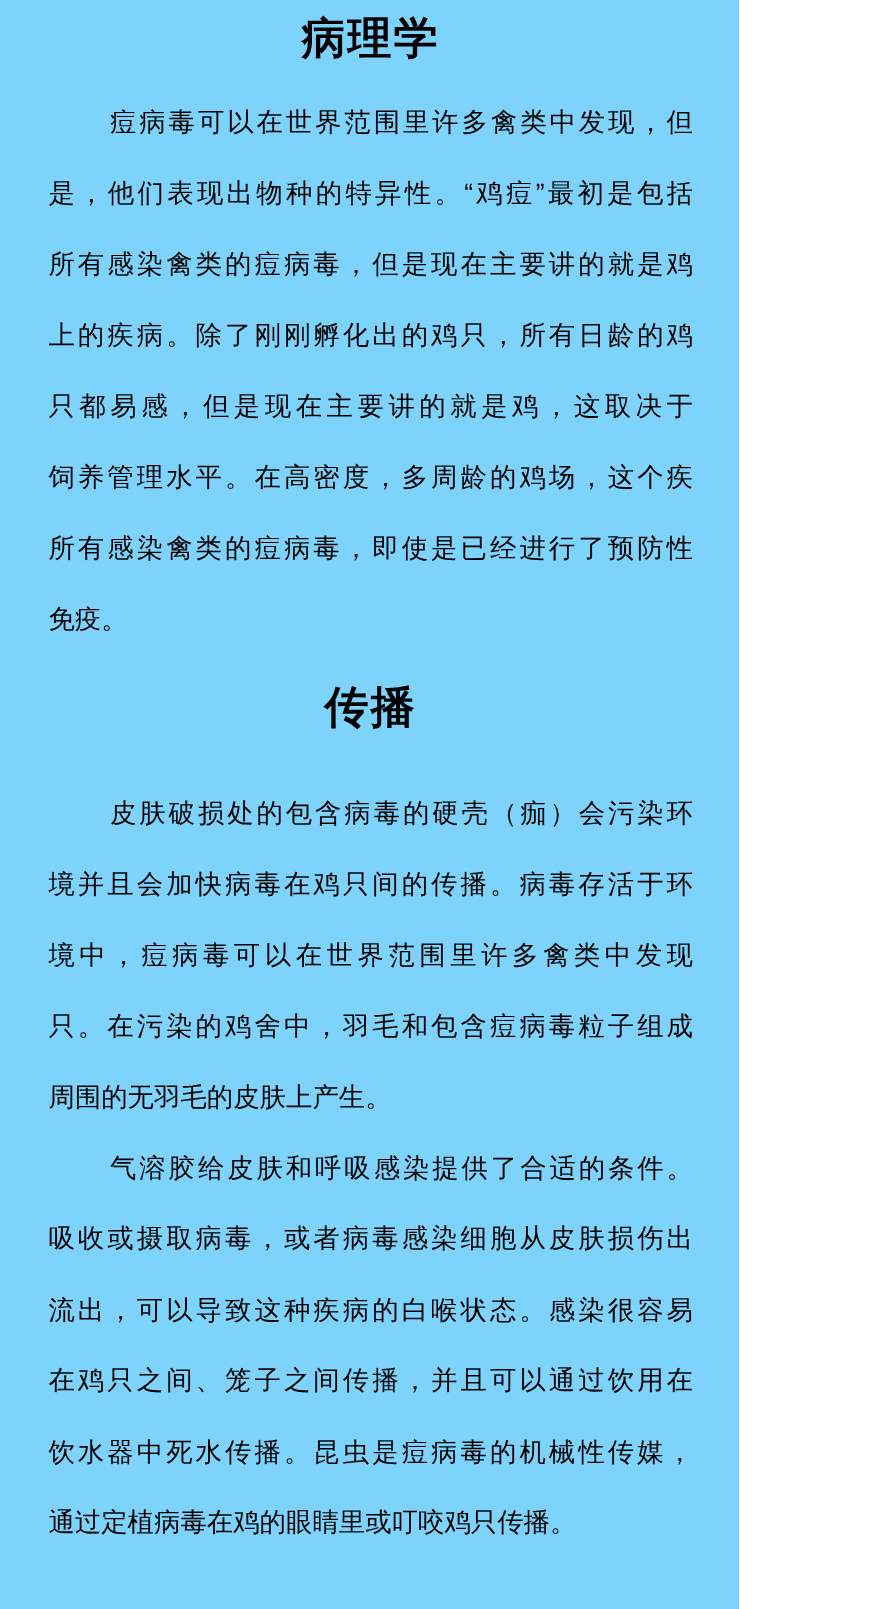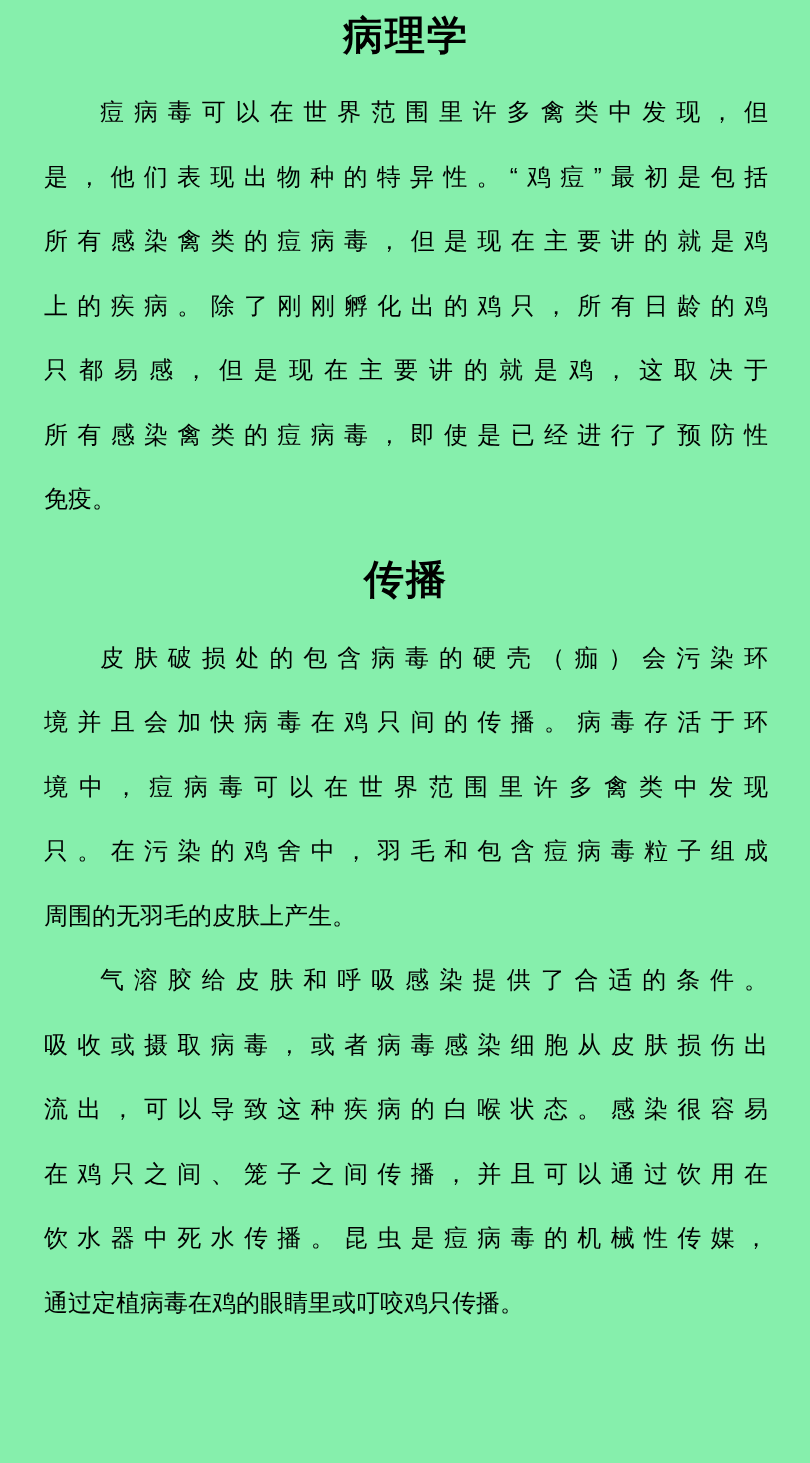--- a/index.html
+++ b/index.html
@@ -9,36 +9,36 @@
   }
   body {
     width: 810px;
     height: 1463px;
     overflow: hidden;
     font-family: "Liberation Sans", "DejaVu Sans", sans-serif;
     color: #000000;
   }
   .page {
     box-sizing: border-box;
-    width: 810px;
+    width: 672px;
     height: 1463px;
     padding: 6px 42px 0 44px;
-    background: #86efac;
+    background: #7dd3fc;
   }
   .heading {
     margin: 0;
     font-size: 40px;
     font-weight: bold;
     line-height: 58px;
     text-align: center;
     letter-spacing: 2px;
   }
   .heading.h2 {
     margin-top: 18px;
-    margin-bottom: 18px;
+    margin-bottom: 36px;
   }
   .para {
     margin: 0;
   }
   .para.first {
     margin-top: 16px;
   }
   .line {
     font-size: 24px;
     line-height: 64.5px;
@@ -60,20 +60,21 @@
 <div class="page">
 
   <h1 class="heading h1">病理学</h1>
 
   <div class="para first">
     <div class="line indent">痘病毒可以在世界范围里许多禽类中发现，但</div>
     <div class="line">是，他们表现出物种的特异性。“鸡痘”最初是包括</div>
     <div class="line">所有感染禽类的痘病毒，但是现在主要讲的就是鸡</div>
     <div class="line">上的疾病。除了刚刚孵化出的鸡只，所有日龄的鸡</div>
     <div class="line">只都易感，但是现在主要讲的就是鸡，这取决于</div>
+    <div class="line">饲养管理水平。在高密度，多周龄的鸡场，这个疾</div>
     <div class="line">所有感染禽类的痘病毒，即使是已经进行了预防性</div>
     <div class="line end">免疫。</div>
   </div>
 
   <h2 class="heading h2">传播</h2>
 
   <div class="para">
     <div class="line indent">皮肤破损处的包含病毒的硬壳（痂）会污染环</div>
     <div class="line">境并且会加快病毒在鸡只间的传播。病毒存活于环</div>
     <div class="line">境中，痘病毒可以在世界范围里许多禽类中发现</div>

